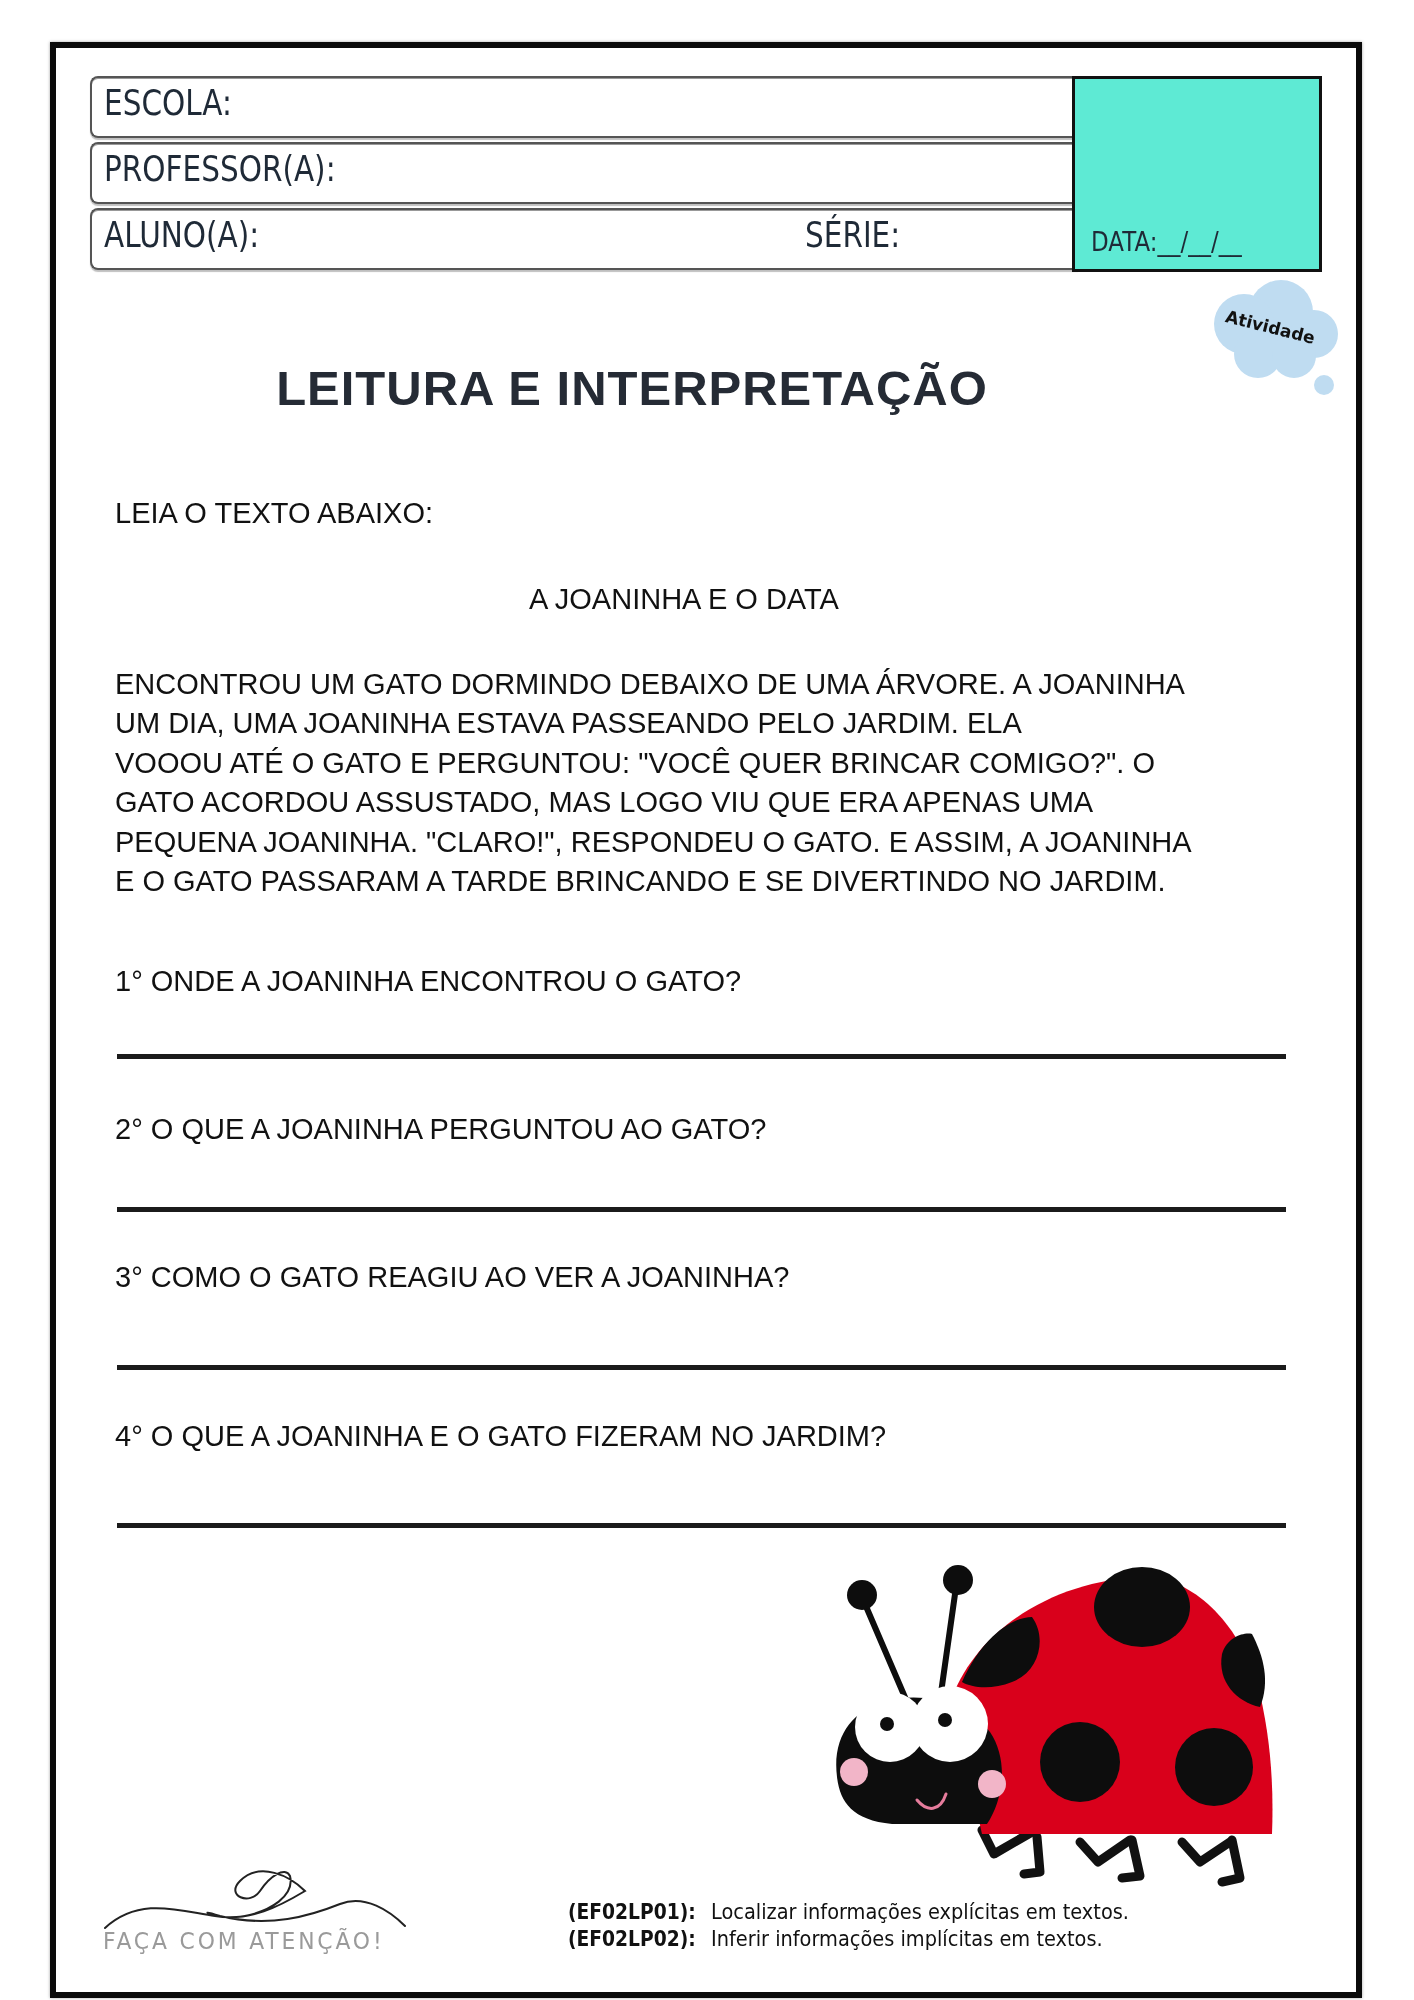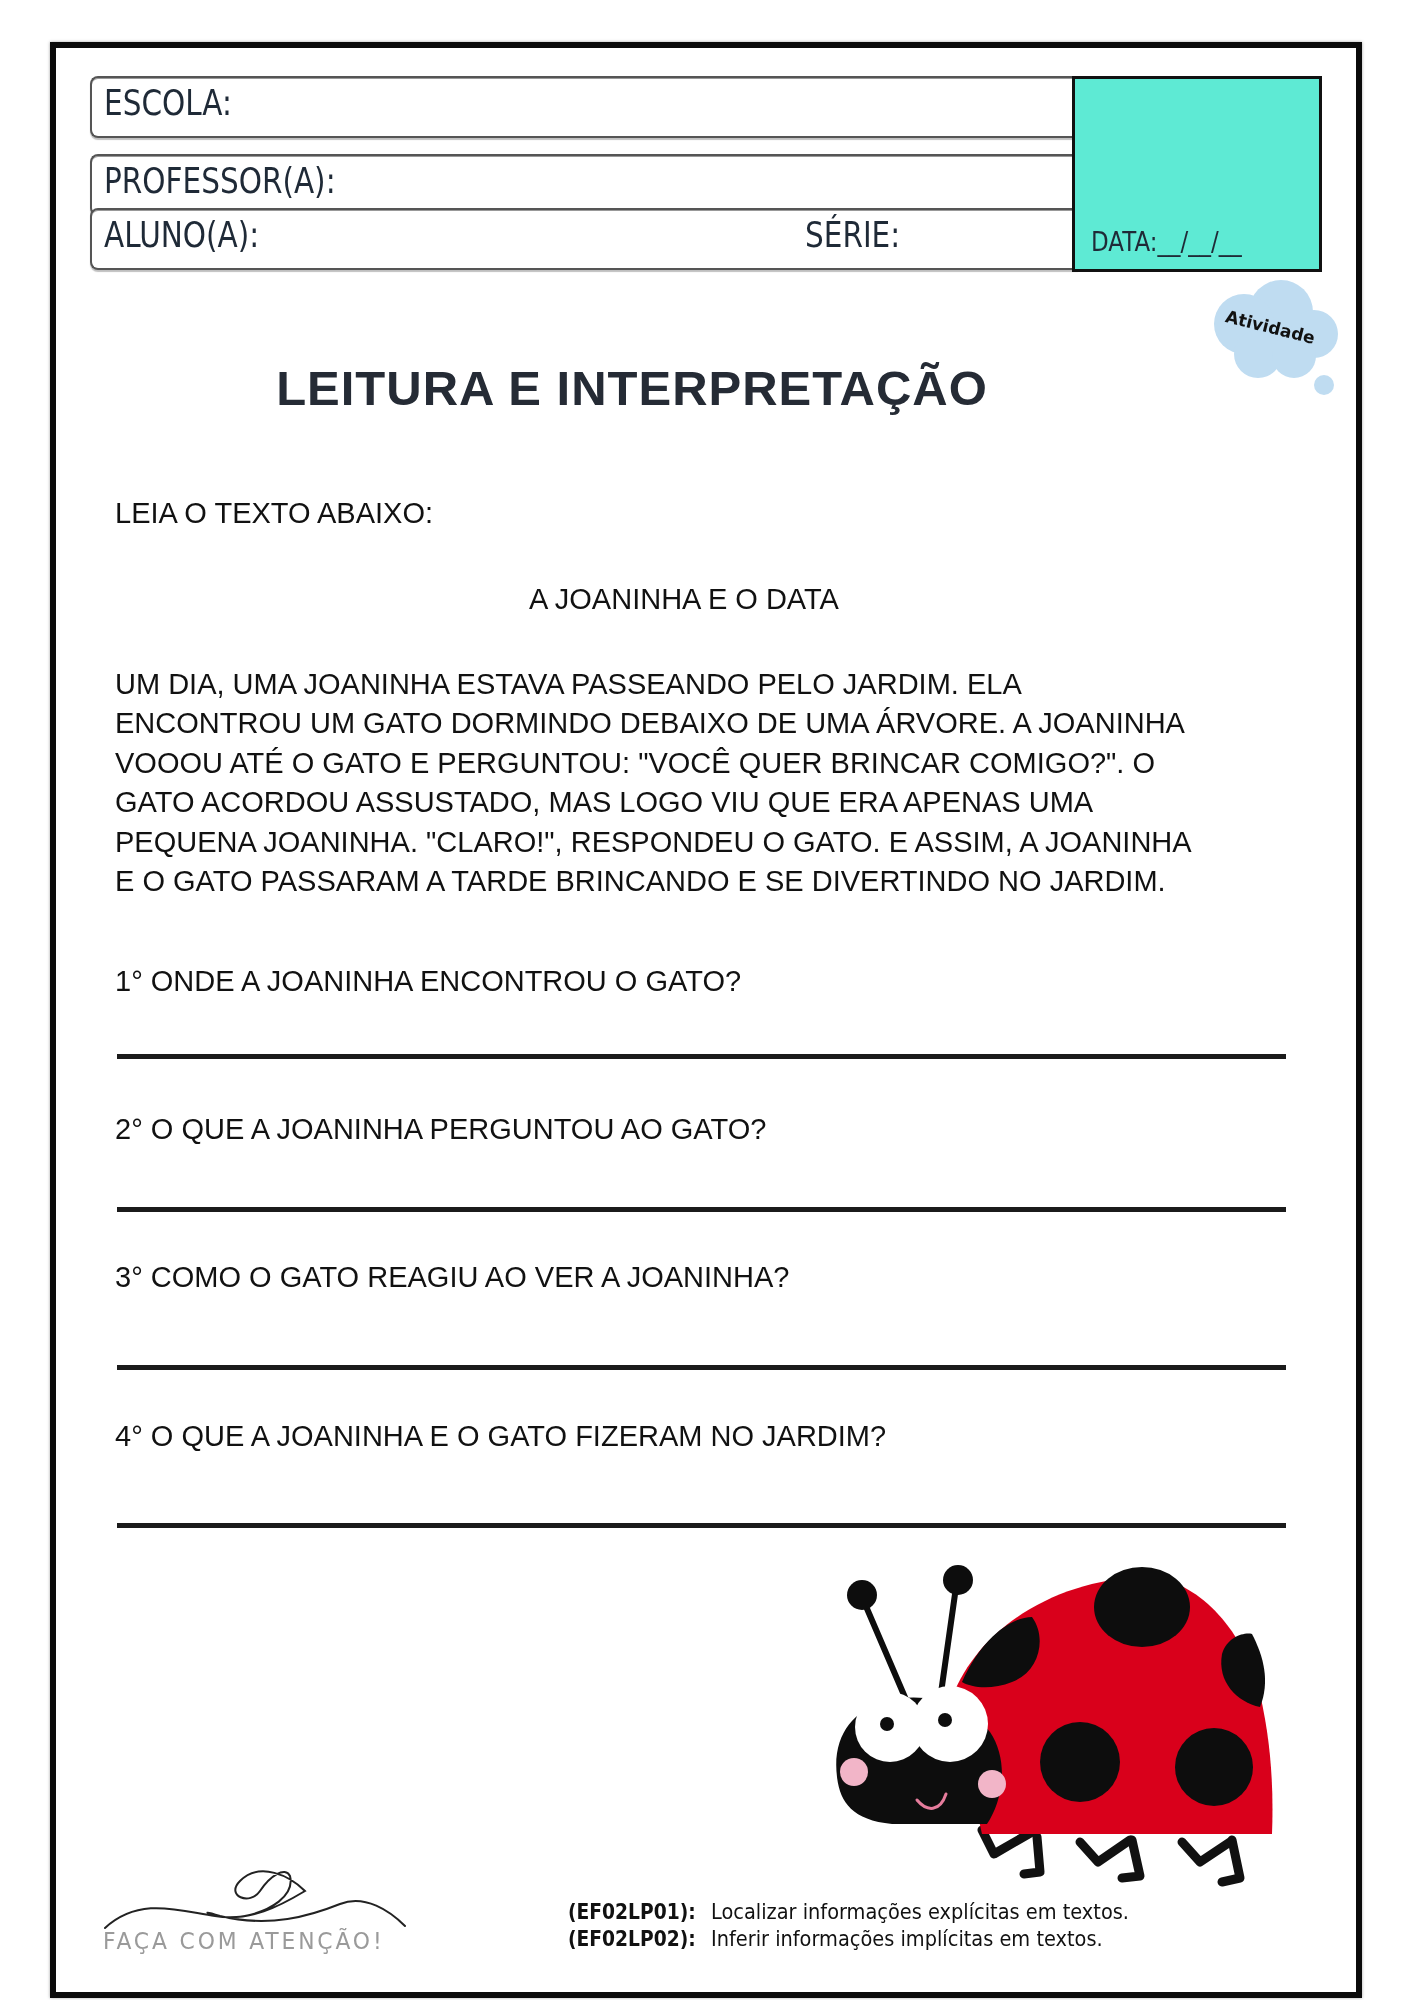--- a/index.html
+++ b/index.html
@@ -79,21 +79,21 @@
     .bncc .desc { display: inline-block; transform: scaleX(0.88); transform-origin: left center; }
   </style>
 </head>
 <body>
 
 <div class="page-border"></div>
 
 <div class="field-row" style="top:76px;">
   <span class="field-label">ESCOLA:</span>
 </div>
-<div class="field-row" style="top:142px;margin-top:12px;">
+<div class="field-row" style="top:142px;">
   <span class="field-label">PROFESSOR(A):</span>
 </div>
 <div class="field-row" style="top:208px;">
   <span class="field-label">ALUNO(A):</span>
   <span class="serie-label">SÉRIE:</span>
 </div>
 
 <div class="date-box">
   <span class="date-label">DATA:__/__/__</span>
 </div>
@@ -109,22 +109,22 @@
   </g>
 </svg>
 <span class="cloud-text">Atividade</span>
 
 <div class="title"><span>LEITURA E INTERPRETAÇÃO</span></div>
 
 <div class="instruction">LEIA O TEXTO ABAIXO:</div>
 <div class="story-title">A JOANINHA E O DATA</div>
 
 <div class="story">
+  <div class="story-line">ENCONTROU UM GATO DORMINDO DEBAIXO DE UMA ÁRVORE. A JOANINHA</div>
   <div class="story-line">UM DIA, UMA JOANINHA ESTAVA PASSEANDO PELO JARDIM. ELA</div>
-  <div class="story-line">ENCONTROU UM GATO DORMINDO DEBAIXO DE UMA ÁRVORE. A JOANINHA</div>
   <div class="story-line">VOOOU ATÉ O GATO E PERGUNTOU: "VOCÊ QUER BRINCAR COMIGO?". O</div>
   <div class="story-line">GATO ACORDOU ASSUSTADO, MAS LOGO VIU QUE ERA APENAS UMA</div>
   <div class="story-line">PEQUENA JOANINHA. "CLARO!", RESPONDEU O GATO. E ASSIM, A JOANINHA</div>
   <div class="story-line">E O GATO PASSARAM A TARDE BRINCANDO E SE DIVERTINDO NO JARDIM.</div>
 </div>
 
 <div class="question" style="top:965px;">1° ONDE A JOANINHA ENCONTROU O GATO?</div>
 <div class="answer-line" style="top:1054px;"></div>
 
 <div class="question" style="top:1113px;">2° O QUE A JOANINHA PERGUNTOU AO GATO?</div>

